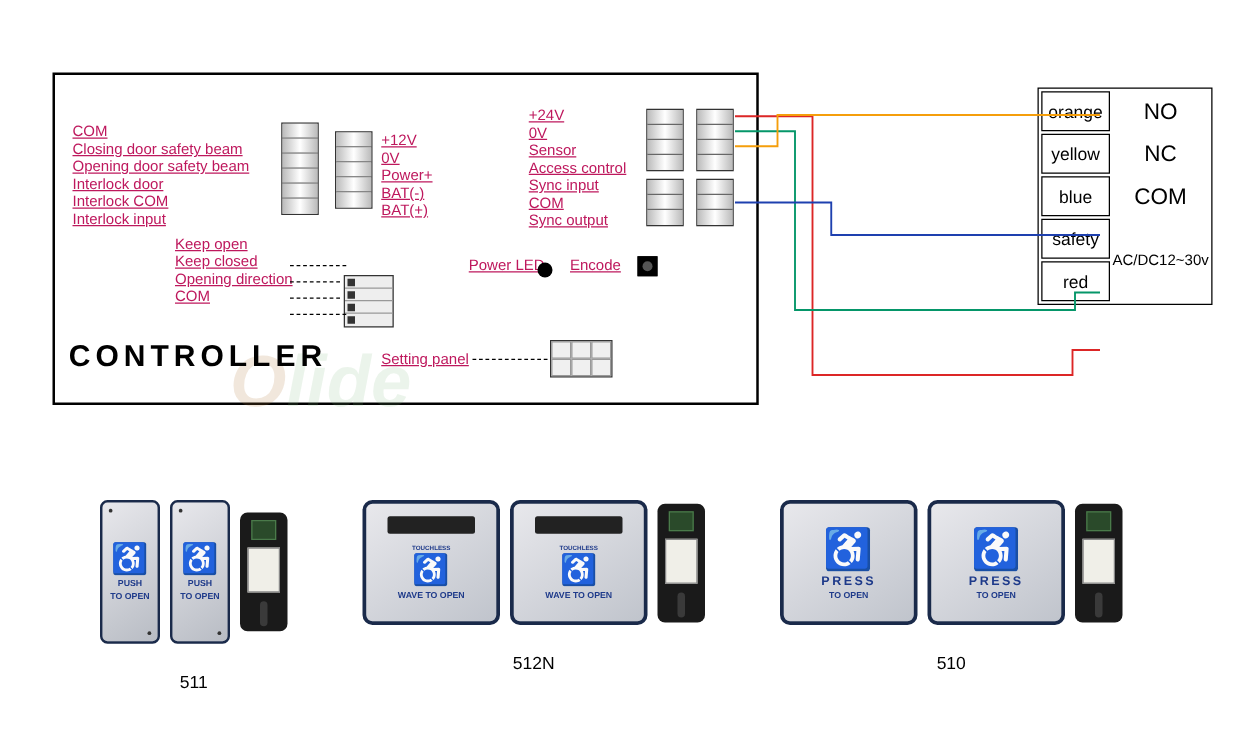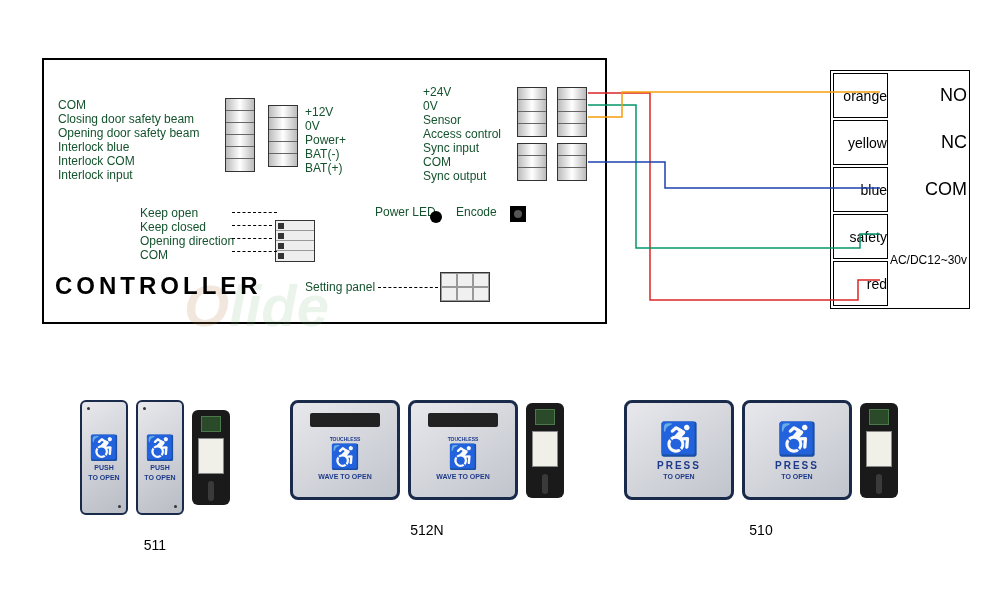--- a/index.html
+++ b/index.html
@@ -1,36 +1,36 @@
 <!DOCTYPE html>
 <html><head>
 <meta charset="utf-8">
 <style>
   * { box-sizing: border-box; margin: 0; padding: 0; }
   body { width: 1000px; height: 597px; position: relative; font-family: Arial, sans-serif; background: #fff; }
   .controller-box { position: absolute; left: 42px; top: 58px; width: 565px; height: 266px; border: 2px solid #000; }
-  .label-group { position: absolute; font-size: 12px; color: #14532d; line-height: 14px; }
+  .label-group { position: absolute; font-size: 12px; color: #be185d; line-height: 14px; text-decoration: underline; }
   .terminal-block { position: absolute; border: 1px solid #333; background: #eee; }
   .terminal-block .pin { height: 12px; border-bottom: 1px solid #666; background: linear-gradient(90deg,#bbb,#fff,#bbb); }
   .terminal-block .pin:last-child { border-bottom: none; }
   .dip-switch { position: absolute; width: 40px; border: 1px solid #333; background: #eee; }
   .dip-switch .sw { height: 10px; border-bottom: 1px solid #999; display:flex; align-items:center; justify-content:flex-start;}
   .dip-switch .sw:last-child{border-bottom:none;}
   .dip-switch .sw::after{content:'';width:6px;height:6px;background:#333;margin-left:2px;}
   .controller-title { position: absolute; left: 55px; top: 272px; font-size: 24px; font-weight: bold; letter-spacing: 4px; }
   .power-led { position:absolute; }
   .circle { width: 12px; height: 12px; border-radius: 50%; background:#000; display:inline-block; vertical-align:middle;}
   .sq { width: 16px; height: 16px; border:1px solid #000; background:#000; display:inline-block; vertical-align:middle; position:relative;}
   .sq::after{content:'';position:absolute;inset:3px;background:#555;border-radius:50%;}
   .setting-panel-connector { position:absolute; width:50px; height:30px; border:1px solid #333; background:#f0f0f0; display:grid; grid-template-columns:repeat(3,1fr); grid-template-rows:repeat(2,1fr);}
   .setting-panel-connector div{border:1px solid #999;}
   .watermark { position:absolute; left: 140px; top: 212px; font-size: 58px; font-weight:bold; color: rgba(120,180,120,0.15); font-style:italic; }
   .watermark::first-letter{color:rgba(180,120,60,0.18);}
   .wire-terminal-table { position:absolute; right:30px; top:70px; border:1px solid #000; }
-  .wire-terminal-table td { border:1px solid #000; width:55px; height:45px; text-align:right; font-size:14px; vertical-align:middle; }
+  .wire-terminal-table td { border:1px solid #000; width:55px; height:32px; text-align:center; font-size:14px; vertical-align:middle; }
   .wire-terminal-table .outer { border:none; font-size:18px; }
   svg.wires { position:absolute; left:0; top:0; width:1000px; height:597px; pointer-events:none; }
   .product-row { position:absolute; top:400px; left:80px; width:870px; display:flex; gap:60px; }
   .product-group { display:flex; flex-direction:column; align-items:center; }
   .product-items { display:flex; gap:8px; align-items:center; }
   .push-button-slim { width:48px; height:115px; border:2px solid #1a2a4a; border-radius:6px; background:linear-gradient(145deg,#e8e8ec,#b8bcc4); padding:6px; display:flex; flex-direction:column; align-items:center; justify-content:center; position:relative;}
   .push-button-slim::before{content:'';position:absolute;top:5px;left:5px;width:3px;height:3px;background:#333;border-radius:50%;}
   .push-button-slim::after{content:'';position:absolute;bottom:5px;right:5px;width:3px;height:3px;background:#333;border-radius:50%;}
   .push-button-square { width:110px; height:100px; border:3px solid #1a2a4a; border-radius:8px; background:linear-gradient(145deg,#e8e8ec,#c0c4cc); padding:8px; display:flex; flex-direction:column; align-items:center; justify-content:center; position:relative;}
   .touchless-bar { position:absolute; top:10px; width:70px; height:14px; background:#222; border-radius:2px;}
@@ -49,21 +49,21 @@
 <body>
 
 <div class="controller-box">
   <span class="watermark">Olide</span>
 </div>
 
 <div class="label-group" style="left:58px; top:98px;">
   <div>COM</div>
   <div>Closing door safety beam</div>
   <div>Opening door safety beam</div>
-  <div>Interlock blue</div>
+  <div>Interlock door</div>
   <div>Interlock COM</div>
   <div>Interlock input</div>
 </div>
 <div class="terminal-block" style="left:225px; top:98px; width:30px;">
   <div class="pin"></div>
     <div class="pin"></div>
     <div class="pin"></div>
     <div class="pin"></div>
     <div class="pin"></div>
     <div class="pin"></div>
@@ -109,21 +109,21 @@
     <div class="pin"></div>
     <div class="pin"></div>
     <div class="pin"></div>
 </div>
 <div class="terminal-block" style="left:557px; top:143px; width:30px;">
   <div class="pin"></div>
     <div class="pin"></div>
     <div class="pin"></div>
 </div>
 
-<div class="label-group" style="left:140px; top:206px;">
+<div class="label-group" style="left:140px; top:188px;">
   <div>Keep open</div>
   <div>Keep closed</div>
   <div>Opening direction</div>
   <div>COM</div>
 </div>
 <div class="dip-switch" style="left:275px; top:220px;">
   <div class="sw"></div>
     <div class="sw"></div>
     <div class="sw"></div>
     <div class="sw"></div>

